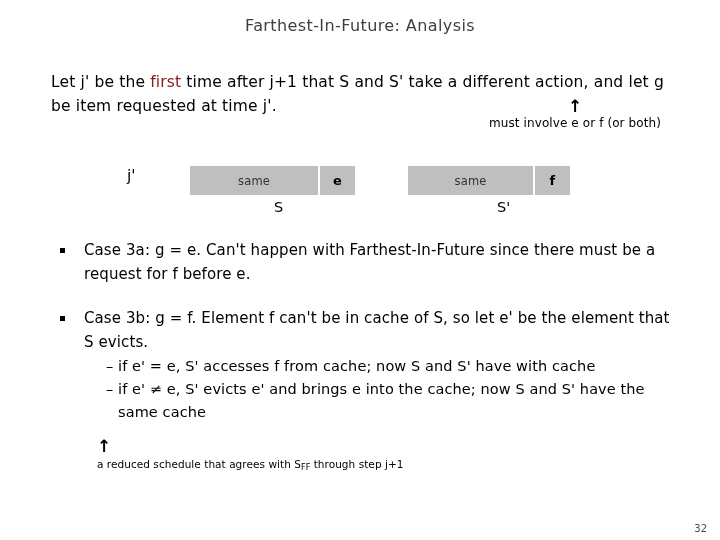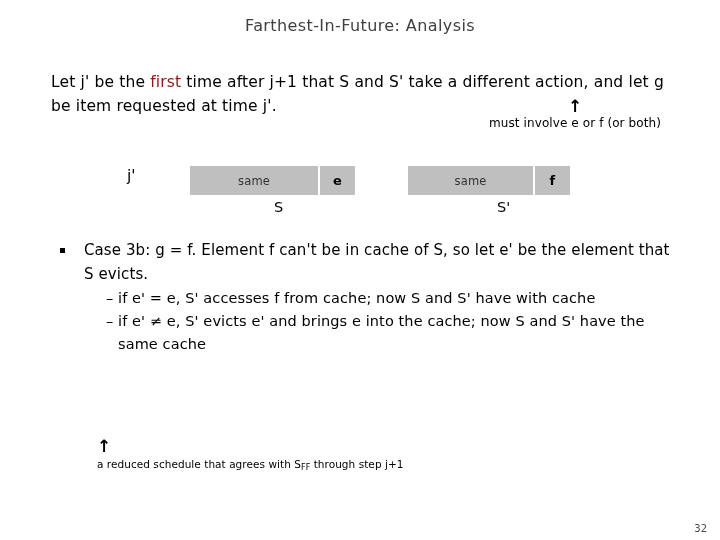--- a/index.html
+++ b/index.html
@@ -228,20 +228,24 @@
     <div class="cell same">same</div>
     <div class="cell gap"></div>
     <div class="cell item">f</div>
   </div>
 
   <div class="slabel s">S</div>
   <div class="slabel sp">S'</div>
 
   <div class="bullets">
 
+    <div class="bullet">
+      <span class="sq"></span>
+      <span>Case 3a:  g = e.  Can't happen with Farthest-In-Future since there must be a request for f before e.</span>
+    </div>
 
     <div class="bullet">
       <span class="sq"></span>
       <span>Case 3b:  g = f.  Element f can't be in cache of S, so let e' be the element that S evicts.</span>
       <div class="sub-list">
         <div class="sub-item">
           <span class="dash">–</span>
           <span>if e' = e, S' accesses f from cache; now S and S' have with cache</span>
         </div>
         <div class="sub-item">

